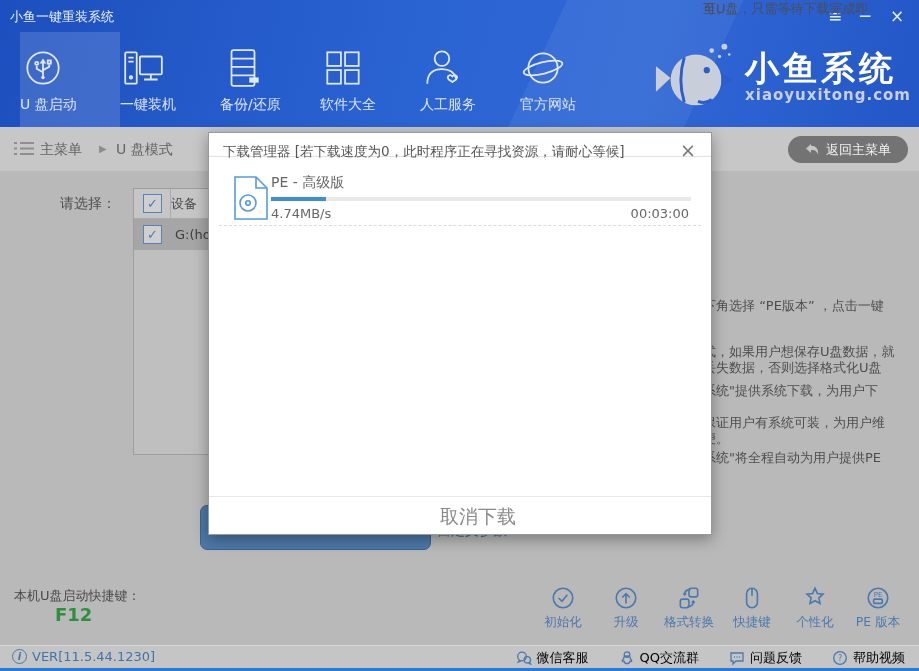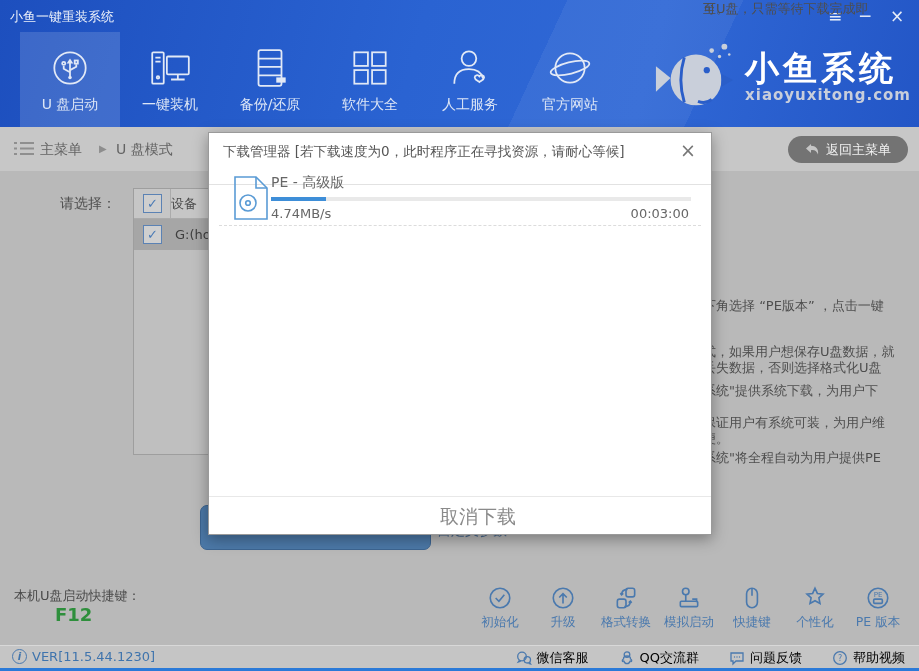--- a/index.html
+++ b/index.html
@@ -14,21 +14,21 @@
             background:linear-gradient(115deg, transparent 58%, rgba(255,255,255,.06) 58%,
                         rgba(255,255,255,.06) 76%, transparent 76%); pointer-events:none; }
   .titlebar { position:absolute; top:0; left:0; width:100%; height:32px; }
   .app-title { position:absolute; left:10px; top:8px; font-size:13px; color:#eef2fa; }
   .win-btn { position:absolute; top:4px; width:24px; height:24px; text-align:center;
              line-height:24px; color:#e7edf8; font-size:17px; cursor:pointer; }
   .win-menu { right:72px; } .win-min { right:42px; } .win-close { right:10px; }
 
   .nav { position:absolute; top:32px; left:20px; height:95px; display:flex; z-index:2; }
   .nav-item { width:100px; height:95px; display:flex; flex-direction:column;
-              align-items:center; justify-content:center; color:#dde6f6; cursor:pointer; }
+              justify-content:center; color:#dde6f6; cursor:pointer; }
   .nav-item.active { background:rgba(255,255,255,.14); }
   .nav-item svg { width:46px; height:46px; stroke:#e2e9f6; fill:none; stroke-width:1.7; }
   .nav-label { font-size:14px; margin-top:5px; white-space:nowrap; }
 
   .logo { position:absolute; right:8px; top:38px; display:flex; align-items:center; z-index:2; }
   .logo-fish { width:88px; height:78px; }
   .logo-txt { margin-left:4px; }
   .logo-title { font-size:34px; font-weight:bold; color:#ffffff; letter-spacing:4px; line-height:36px; }
   .logo-domain { font-size:15px; font-weight:bold; color:#c8cedb; letter-spacing:1px; }
 
@@ -64,21 +64,21 @@
   .frag { position:absolute; left:703px; white-space:nowrap; font-size:13px; color:#4e4e4e; z-index:2; }
   .frag:nth-of-type(1){ top:224px; } .frag:nth-of-type(2){ top:276px; }
   .frag:nth-of-type(3){ top:297px; } .frag:nth-of-type(4){ top:343px; }
   .frag:nth-of-type(5){ top:359px; } .frag:nth-of-type(6){ top:382px; }
   .frag:nth-of-type(7){ top:414px; } .frag:nth-of-type(8){ top:430px; }
   .frag:nth-of-type(9){ top:449px; }
 
   
   .dialog { position:absolute; left:208px; top:132px; width:504px; height:403px; background:#ffffff;
             border:1px solid #9a9a9a; box-shadow:0 4px 14px rgba(0,0,0,.35); z-index:10; }
-  .dlg-head { position:relative; height:52px; border-bottom:1px solid #e2e2e2; }
+  .dlg-head { position:relative; height:24px; border-bottom:1px solid #e2e2e2; }
   .dlg-title { position:absolute; left:14px; top:10px; font-size:13.5px; color:#555; white-space:nowrap; }
   .dlg-close { position:absolute; right:12px; top:6px; width:22px; height:22px; font-size:19px;
                line-height:22px; text-align:center; color:#777; cursor:pointer; }
   .dl-item-icon { position:absolute; left:24px; top:42px; width:36px; height:46px; }
   .dl-item-icon svg { width:36px; height:46px; stroke:#5a9bd5; fill:none; stroke-width:1.6; }
   .dl-name { position:absolute; left:62px; top:41px; font-size:14px; color:#666; }
   .dl-track { position:absolute; left:62px; top:64px; width:420px; height:4px; background:#e9e9e9; }
   .dl-fill { height:4px; background:#3e8ed8; width:0; }
   .dl-speed { position:absolute; left:62px; top:73px; font-size:13px; color:#666; }
   .dl-time { position:absolute; right:22px; top:73px; font-size:13px; color:#666; }
@@ -293,28 +293,20 @@
       <svg viewBox="0 0 24 24">
         <rect x="12" y="3" width="8" height="8" rx="2"></rect>
           <rect x="4" y="13" width="8" height="8" rx="2"></rect>
         <path d="M8 9 q0 -5 5.5 -5 M16 15 q0 5 -5.5 5"></path>
         <path d="M6.8 7.5 L8 9 l1.5 -1.2 M17.2 16.5 L16 15 l-1.5 1.2"></path>
       </svg>
       <span class="tool-label">格式转换</span>
     </div>
     <div class="tool">
       <svg viewBox="0 0 24 24">
-        <circle cx="9" cy="6" r="3"></circle>
-          <path d="M9 9 v6 M15 13 h4 v3"></path>
-        <rect x="4" y="15" width="16" height="5" rx="1"></rect>
-      </svg>
-      <span class="tool-label">模拟启动</span>
-    </div>
-    <div class="tool">
-      <svg viewBox="0 0 24 24">
         <rect x="7" y="3" width="10" height="18" rx="5"></rect>
           <path d="M12 3 v7"></path>
       </svg>
       <span class="tool-label">快捷键</span>
     </div>
     <div class="tool">
       <svg viewBox="0 0 24 24">
         <path d="M12 3 l2.2 4.8 l5.2 .6 l-3.8 3.5 l1 5.1 L12 14.5 L7.4 17 l1 -5.1 L4.6 8.4 l5.2 -.6 z"></path>
       </svg>
       <span class="tool-label">个性化</span>

